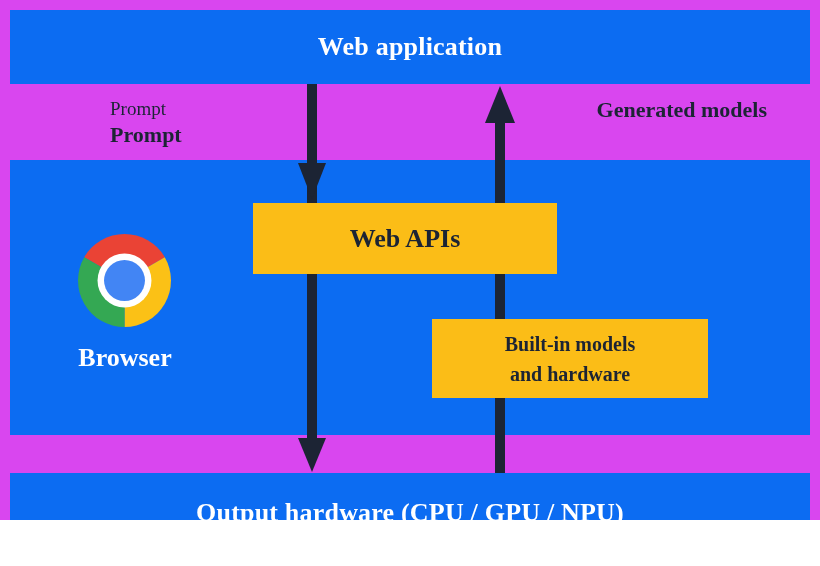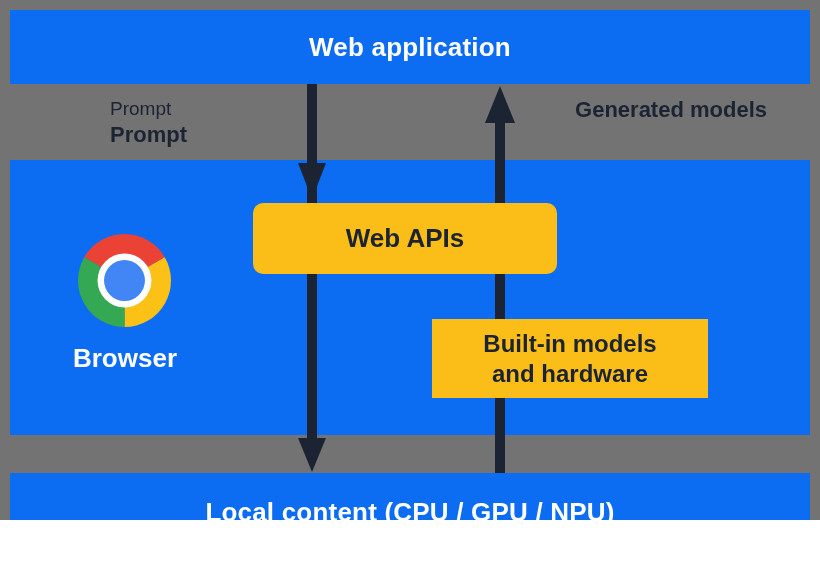--- a/index.html
+++ b/index.html
@@ -1,18 +1,18 @@
 <!DOCTYPE html>
 <html style="--blue: #0c6cf2; --yellow: #fbbd17; --dark: #1c2434; --white: #ffffff; --chrome-red: #ea4335; --chrome-yellow: #fbc116; --chrome-green: #34a853; --chrome-blue: #4285f4;"><head>
 <meta charset="utf-8">
 <style>
   html,body{margin:0;padding:0;background:#ffffff;}
   .canvas{
-    position:relative;width:820px;height:520px;background:#737373;
-    font-family:Liberation Sans, sans-serif;overflow:hidden;
+    position:relative;width:820px;height:520px;background:#d946ef;
+    font-family:Liberation Serif, serif;overflow:hidden;
   }
   .bar{
     position:absolute;left:10px;width:800px;z-index:1;
     background:var(--blue,#0c6cf2);
     display:flex;align-items:center;justify-content:center;
   }
   .top-bar{top:10px;height:74px;}
   .mid-bar{top:160px;height:275px;}
   .bottom-bar{top:473px;height:79px;}
   .bar-label{color:#ffffff;font-weight:700;font-size:26px;letter-spacing:.2px;}
@@ -21,22 +21,22 @@
   .io-right{right:53px;text-align:right;}
   .io-title{font-size:19px;line-height:25px;font-weight:400;}
   .io-value{font-size:22px;line-height:28px;font-weight:700;}
   .arrows{position:absolute;left:0;top:0;width:820px;height:566px;z-index:2;pointer-events:none;}
   .arrow-shape{fill:var(--dark,#1c2434);}
   .box{
     position:absolute;z-index:3;background:var(--yellow,#fbbd17);color:var(--dark,#1c2434);
     display:flex;flex-direction:column;align-items:center;justify-content:center;
     font-weight:700;text-align:center;
   }
-  .web-apis{left:253px;top:203px;width:304px;height:71px;font-size:26px;border-radius:10px;}
-  .builtin{left:432px;top:319px;width:276px;height:79px;font-size:24px;line-height:30px;}
+  .web-apis{left:253px;top:203px;width:304px;height:71px;font-size:26px;}
+  .builtin{left:432px;top:319px;width:276px;height:79px;font-size:20px;line-height:30px;}
   .chrome-logo{position:absolute;left:78px;top:234px;width:93px;height:93px;z-index:2;}
   .browser-label{
     position:absolute;left:45px;top:343px;width:160px;z-index:2;
     text-align:center;color:#ffffff;font-weight:700;font-size:26px;
   }
 </style>
 </head>
 <body>
 
 <div class="canvas">
@@ -80,16 +80,16 @@
 
   <div class="box web-apis">
     <span>Web APIs</span>
   </div>
   <div class="box builtin">
     <div>Built-in models</div>
     <div>and hardware</div>
   </div>
 
   <div class="bar bottom-bar">
-    <span class="bar-label">Local content (CPU / GPU / NPU)</span>
+    <span class="bar-label">Output hardware (CPU / GPU / NPU)</span>
   </div>
 
 </div>
 
 </body></html>

